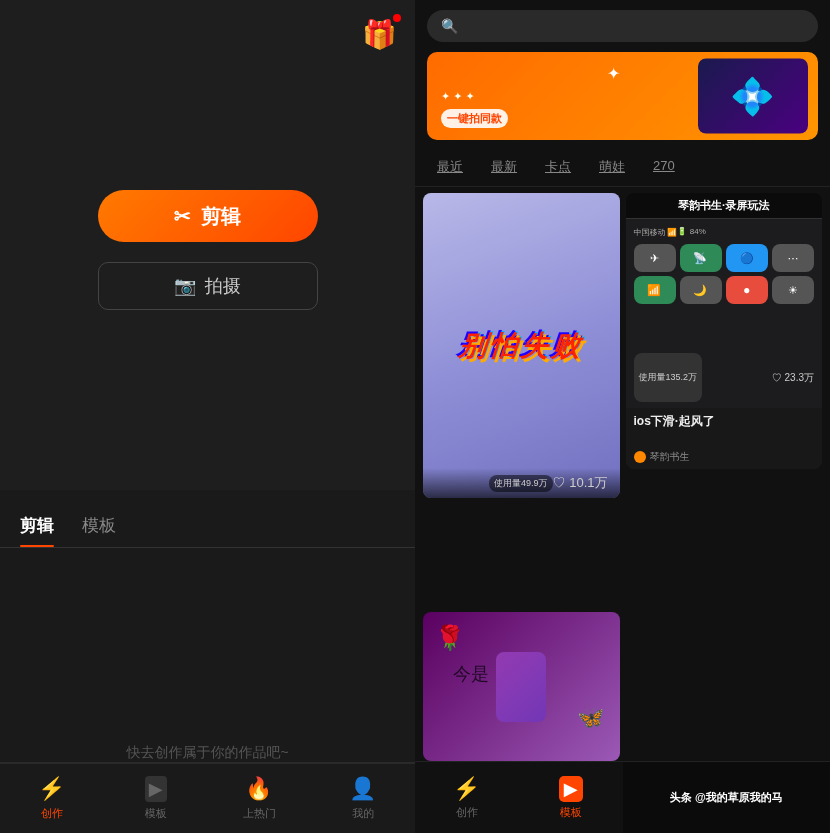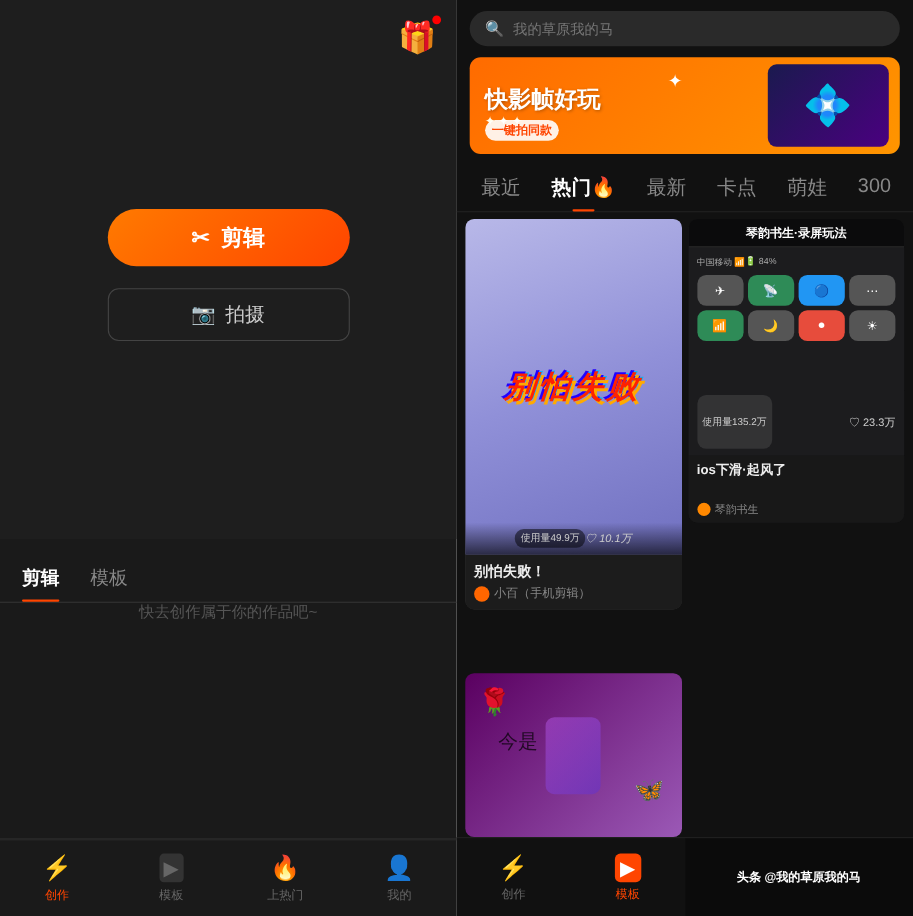--- a/index.html
+++ b/index.html
@@ -97,21 +97,21 @@
       left: 0;
       width: 100%;
       height: 2px;
       background: #ff4500;
       border-radius: 2px;
     }
 
     .left-empty {
       flex: 1;
       display: flex;
-      align-items: flex-start;
+      align-items: flex-end;
       justify-content: center;
       color: #555;
       font-size: 14px;
     }
 
     .left-bottom-nav {
       display: flex;
       height: 70px;
       border-top: 1px solid #2a2a2a;
     }
@@ -211,24 +211,25 @@
       border-bottom: 1px solid #222;
       scrollbar-width: none;
     }
 
     .tab-bar::-webkit-scrollbar { display: none; }
 
     .tab-item {
       flex-shrink: 0;
       padding: 10px 14px;
       color: #888;
-      font-size: 18px;
+      font-size: 13px;
       cursor: pointer;
       position: relative;
       white-space: nowrap;
+      text-decoration: underline;
     }
 
     .tab-item.active {
       color: #fff;
       font-weight: 600;
     }
 
     .tab-item.active::after {
       content: '';
       position: absolute;
@@ -339,68 +340,58 @@
       <span class="nav-icon">👤</span>
       <span>我的</span>
     </div>
   </div>
 </div>
 
 <div class="right-panel">
 
   <div class="search-bar">
     <span style="color:#666;font-size:14px;">🔍</span>
-    <input type="text" style="background: transparent; border: none; outline: none; color: rgb(136, 136, 136); font-size: 13px; flex: 1 1 0%;" placeholder="我的草原我的马">
   </div>
 
   <div class="banner">
     <div style="display:flex;flex-direction:column;padding-left:14px;z-index:1;">
-      <div style="color:white;font-size:21px;font-weight:900;text-shadow:1px 1px 3px rgba(0,0,0,0.3);">快影帧好玩</div>
       <div style="color:#ffe;font-size:11px;">✦ ✦ ✦</div>
       <div class="banner-sub">一键拍同款</div>
     </div>
     <div class="banner-right">
       <span style="font-size:36px;color:#7af;">💠</span>
     </div>
 
     <span style="position:absolute;left:180px;top:12px;color:white;font-size:16px;">✦</span>
   </div>
 
   <div class="tab-bar">
     <div class="tab-item">最近</div>
-    <div class="tab-item active">热门🔥</div>
     <div class="tab-item">最新</div>
     <div class="tab-item">卡点</div>
     <div class="tab-item">萌娃</div>
-    <div class="tab-item">300</div>
+    <div class="tab-item">270</div>
   </div>
 
   <div style="flex:1;overflow:hidden;padding:6px 8px 0;display:grid;grid-template-columns:1fr 1fr;gap:6px;align-items:start;">
 
     <div style="border-radius:8px;overflow:hidden;background:#333;cursor:pointer;">
 
       <div style="position:relative;height:305px;">
 
         <div style="width:100%;height:100%;background:linear-gradient(160deg,#b8b8e8,#9090d8,#7070c0);display:flex;align-items:center;justify-content:center;">
           <div style="font-size:28px;font-weight:900;color:#ff2200;text-shadow:3px 3px 0 #ffaa00,-2px -2px 0 #2200ff,1px -1px 0 #00bbff;font-style:italic;letter-spacing:3px;transform:skewX(-5deg);">别怕失败</div>
         </div>
 
-        <div style="position:absolute;bottom:0;left:0;right:0;padding:6px 12px;background:linear-gradient(to top,rgba(0,0,0,0.65),transparent);display:flex;justify-content:center;align-items:center;">
+        <div style="position:absolute;bottom:0;left:0;right:0;padding:6px 12px;background:linear-gradient(to top,rgba(0,0,0,0.65),transparent);display:flex;justify-content:flex-end;align-items:center;">
           <span style="background:rgba(0,0,0,0.5);color:#ccc;font-size:9px;padding:2px 5px;border-radius:8px;">使用量49.9万</span>
-          <span style="color:#ccc;font-size:10px;font-style:italic;">♡ 10.1万</span>
+          <span style="color:#ccc;font-size:13px;">♡ 10.1万</span>
         </div>
       </div>
 
-      <div style="background:#1c1c1c;padding:7px 8px;">
-        <div style="color:#eee;font-size:13px;font-weight:600;">别怕失败！</div>
-        <div style="color:#888;font-size:11px;display:flex;align-items:center;gap:4px;margin-top:3px;">
-          <span style="width:14px;height:14px;border-radius:50%;background:#ff6600;display:inline-block;flex-shrink:0;"></span>
-          小百（手机剪辑）
-        </div>
-      </div>
     </div>
 
     <div style="display:flex;flex-direction:column;gap:6px;">
 
       <div style="border-radius:8px;overflow:hidden;background:#1c1c1e;cursor:pointer;position:relative;">
 
         <div style="background:rgba(0,0,0,0.6);color:white;font-size:11px;font-weight:600;text-align:center;padding:5px;border-bottom:1px solid #333;">
           琴韵书生·录屏玩法
         </div>
 

